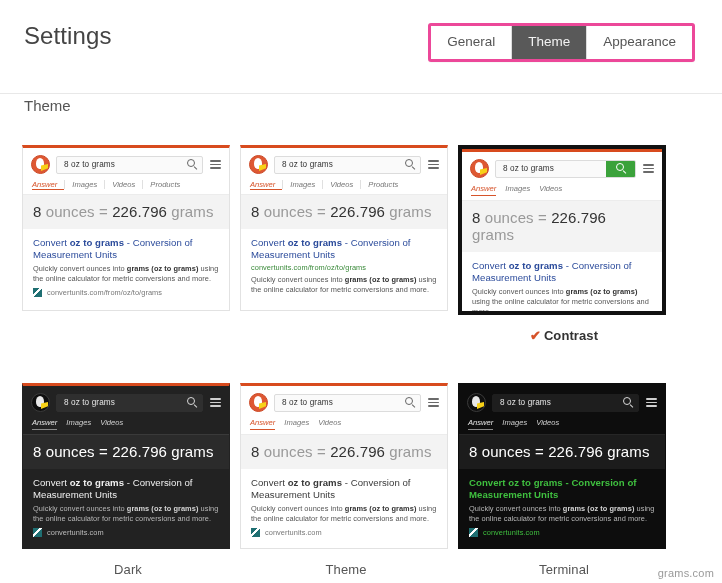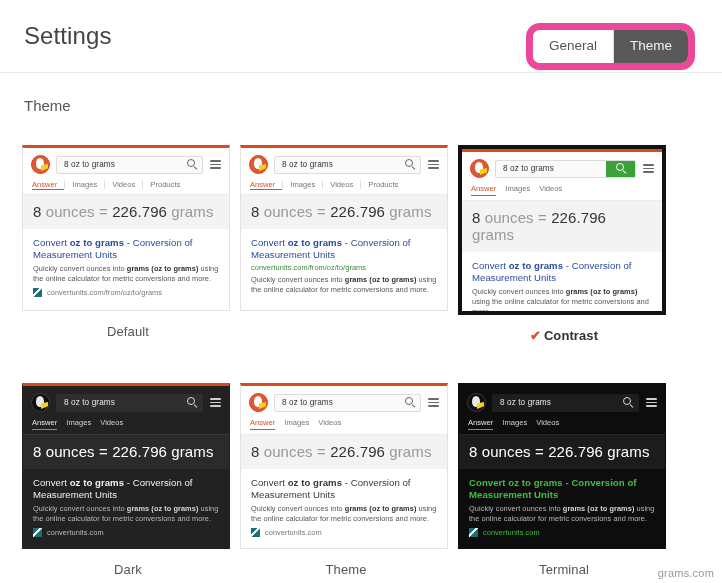--- a/index.html
+++ b/index.html
@@ -7,37 +7,37 @@
     width: 722px; height: 583px;
     background: #ffffff;
     font-family: "Liberation Sans", sans-serif;
     overflow: hidden;
   }
   .page { position: relative; width: 722px; height: 583px; background:#fff; }
 
   
   .header {
     position: relative;
-    height: 73px;
+    height: 94px;
     border-bottom: 1px solid #e8e8e8;
   }
   .page-title {
     position: absolute;
     left: 24px; top: 22px;
     font-size: 24px;
     color: #444;
     font-weight: 400;
     letter-spacing: 0.1px;
   }
   .tabbar {
     position: absolute;
     right: 27px; top: 23px;
     display: flex;
-    border: 7px solid #ec4899;
-    border-radius: 14px;
+    border: 3px solid #ec4899;
+    border-radius: 3px;
     overflow: hidden;
     background: #fff;
     box-shadow: 0 1px 1px rgba(0,0,0,0.03);
   }
   .tab {
     font-size: 13.5px;
     color: #555;
     padding: 8px 16px 9px 16px;
     border-right: 1px solid #ddd;
     background: #fff;
@@ -156,21 +156,21 @@
   .sbox.termbox .q { color: #e6e6e6; }
   .sbox.termbox .mag i { border-color: #d8d8d8; }
   .sbox.termbox .mag b { background: #d8d8d8; }
 
   .hamb { margin-left: 7px; width: 11px; flex: 0 0 auto; }
   .hamb span { display:block; height:1.3px; background:#6a6a6a; margin:2.2px 0; border-radius:1px; }
   .hamb.lt span { background:#cfcfcf; }
 
   
   .trow { display:flex; align-items:center; padding: 2px 9px 5px 9px; font-size: 7.6px; color:#777; }
-  .trow .t { padding: 0 0 2px 0; margin-right: 9px; position: relative; white-space: nowrap; }
+  .trow .t { padding: 0 0 2px 0; margin-right: 9px; position: relative; white-space: nowrap; font-style: italic; }
   .trow .t.sel { color: #d6532a; }
   .trow .t.sel::after {
     content:""; position:absolute; left:0; right:0; bottom:-1px; height:1.4px; background:#d6532a;
   }
   .trow.sep .t { margin-right: 0; padding: 0 7px; border-right: 1px solid #e0e0e0; }
   .trow.sep .t:first-child { padding-left: 0; }
   .trow.sep .t:last-child { border-right: none; }
   .trow.lt { color: #cfcfcf; }
   .trow.lt .t.sel { color: #e5e5e5; }
   .trow.lt .t.sel::after { background: #8a8a8a; }
@@ -245,20 +245,21 @@
 <body>
 
 <div class="page">
 
   <div class="header">
     <div class="page-title">Settings</div>
 
     <div class="tabbar">
       <div class="tab">General</div>
       <div class="tab active">Theme</div>
+      <div class="tab">Appearance</div>
     </div>
   </div>
 
   <div class="section-title">Theme</div>
 
   <div class="grid">
 
     <div class="cell">
       <div class="card">
         <div class="srow">
@@ -291,21 +292,20 @@
         </div>
         <div class="result">
           <div class="rtitle"><span>Convert </span><b>oz to grams</b><span> - Conversion of Measurement Units</span></div>
           <div class="rdesc"><span>Quickly convert ounces into </span><b>grams (oz to grams)</b><span> using the online calculator for metric conversions and more.</span></div>
           <div class="rfav">
             <span class="favicon"></span>
             <span class="favurl">convertunits.com/from/oz/to/grams</span>
           </div>
         </div>
       </div>
-      <div class="label">Default</div>
     </div>
 
     <div class="cell">
       <div class="card">
         <div class="srow">
           <div class="ddg-logo"></div>
           <div class="sbox">
             <span class="q">8 oz to grams</span>
             <span class="mag">
                 <i></i>

